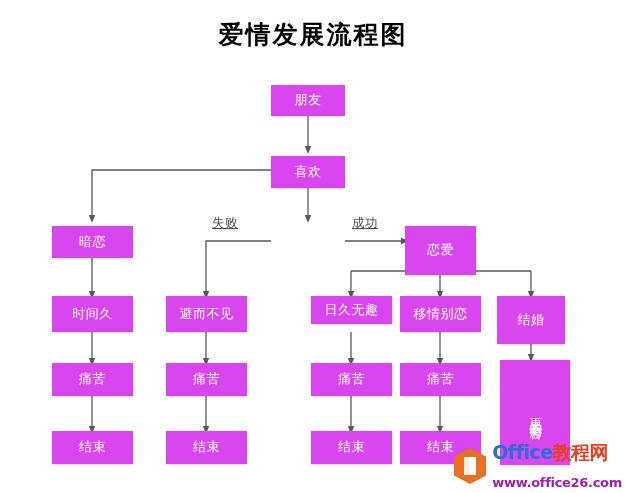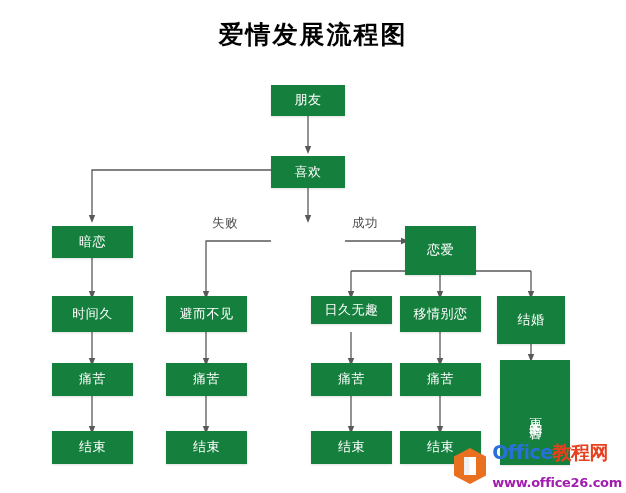--- a/index.html
+++ b/index.html
@@ -30,21 +30,21 @@
     text-align: center;
     font-size: 25px;
     font-weight: bold;
     color: #000000;
     letter-spacing: 2px;
     font-family: "DejaVu Sans", "Liberation Sans", sans-serif;
   }
 
   .node {
     position: absolute;
-    background: #15803d;
+    background: #d946ef;
     color: #ffffff;
     display: flex;
     align-items: center;
     justify-content: center;
     font-size: 13px;
     box-sizing: border-box;
     text-align: center;
     line-height: 1.15;
     letter-spacing: 0.5px;
     box-shadow: 0 1px 2px rgba(0,0,0,0.12);
@@ -55,20 +55,21 @@
     letter-spacing: 2px;
     line-height: 1.1;
   }
 
   .edge-label {
     position: absolute;
     font-size: 12.5px;
     color: #4a4a4a;
     white-space: nowrap;
     letter-spacing: 0.5px;
+    text-decoration: underline;
   }
 
   
   #wires {
     position: absolute;
     left: 0; top: 0;
     width: 626px;
     height: 493px;
     pointer-events: none;
   }

